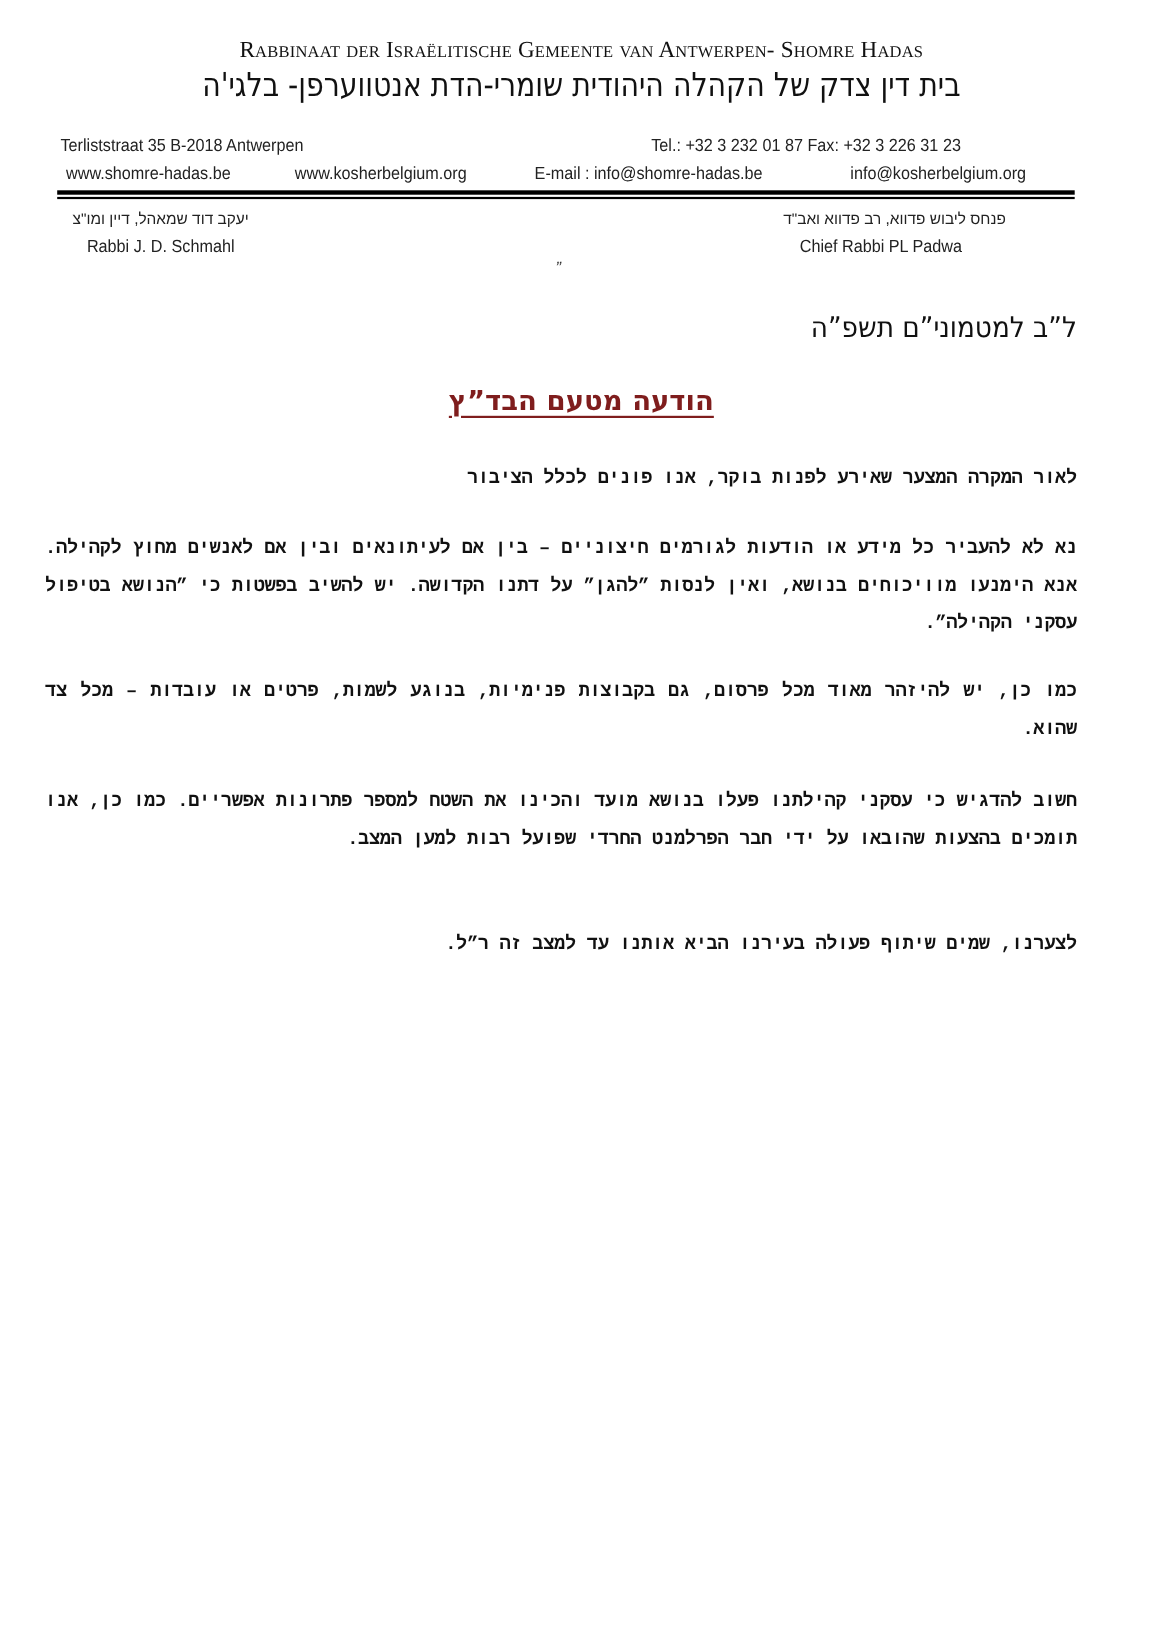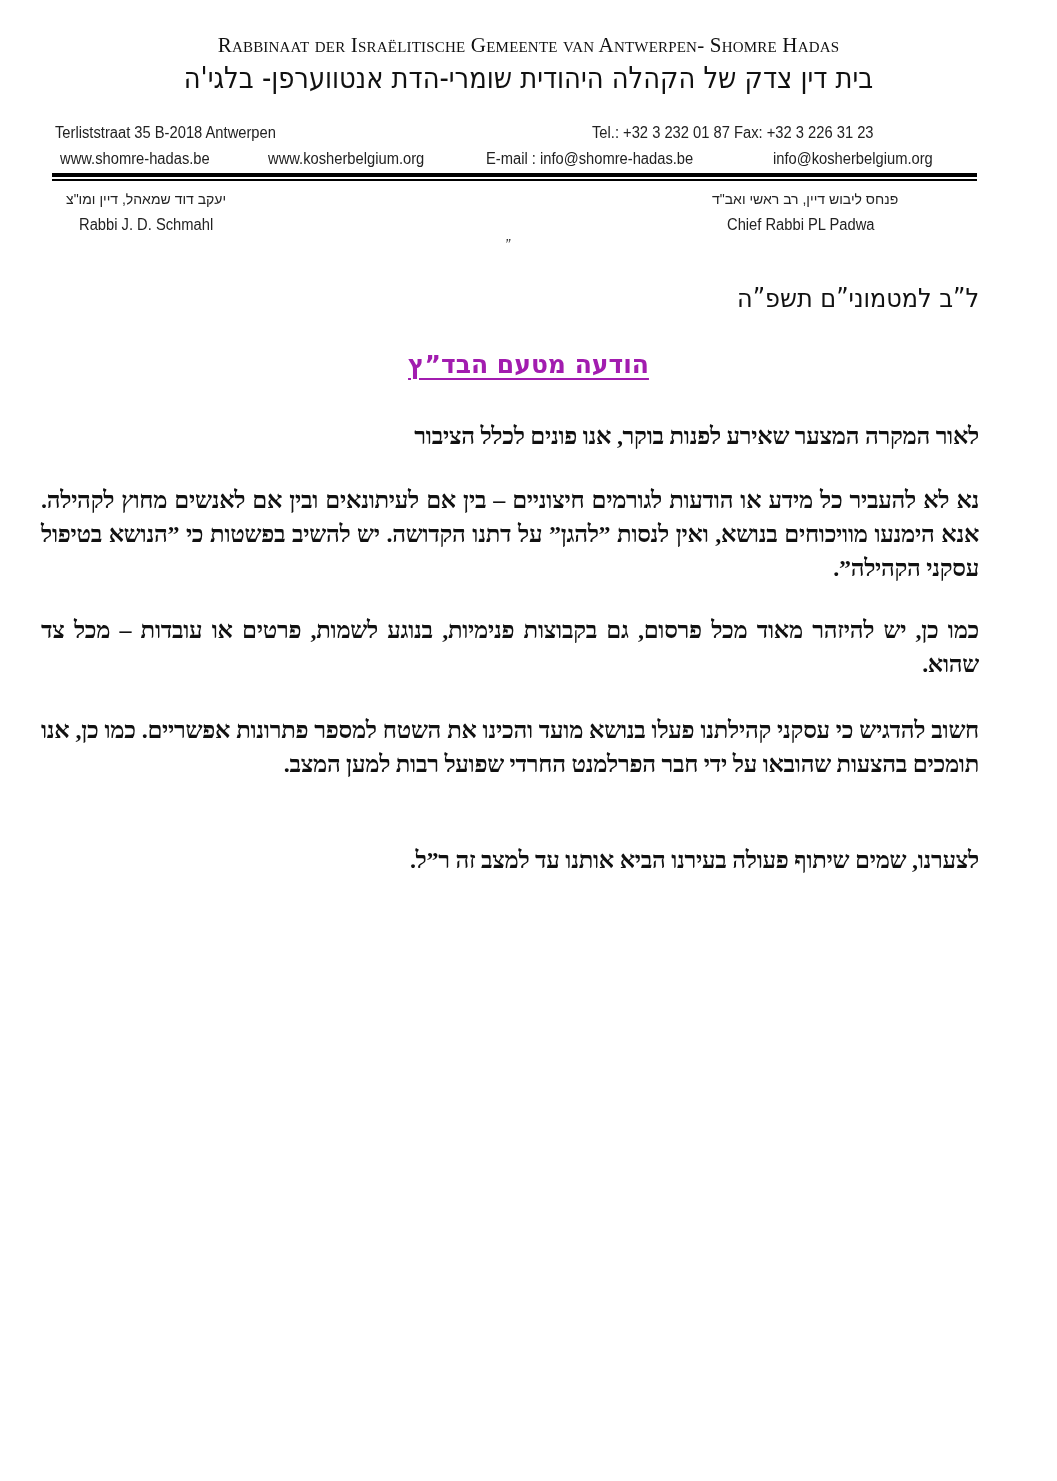--- a/index.html
+++ b/index.html
@@ -31,27 +31,27 @@
     .rabbi { position: absolute; font-family: "Liberation Sans", "DejaVu Sans", sans-serif; color: #222; white-space: nowrap; }
     .rabbi-he { font-size: 14px; direction: rtl; }
     .rabbi-en { font-size: 16px; transform: scaleX(0.92); transform-origin: left top; }
     .r1-he { top: 191px; left: 66px; }
     .r1-en { top: 216px; left: 79px; }
     .r2-he { top: 191px; left: 712px; }
     .r2-en { top: 216px; left: 727px; }
     .stray-mark { position: absolute; top: 235px; left: 505px; font-family: "Liberation Sans", sans-serif; font-size: 15px; font-style: italic; color: #333; }
 
     .date { position: absolute; top: 283px; right: 78px; font-family: "DejaVu Sans", "Liberation Sans", sans-serif; font-size: 26px; direction: rtl; color: #111; transform: scaleX(0.92); transform-origin: right top; }
-    .title { position: absolute; top: 350px; left: 0; width: 1057px; text-align: center; font-family: "DejaVu Sans", "Liberation Sans", sans-serif; font-size: 25px; font-weight: bold; direction: rtl; color: #a21caf; }
+    .title { position: absolute; top: 350px; left: 0; width: 1057px; text-align: center; font-family: "DejaVu Sans", "Liberation Sans", sans-serif; font-size: 25px; font-weight: bold; direction: rtl; color: #7f1d1d; }
     .title span { text-decoration: underline; text-underline-offset: 5px; text-decoration-thickness: 2px; }
 
     .para {
       position: absolute; right: 78px; width: 938px;
-      font-family: Liberation Serif, serif;
-      font-size: 24px; line-height: 34px; direction: rtl; text-align: justify; text-align-last: right;
+      font-family: Liberation Mono, monospace;
+      font-size: 17px; line-height: 34px; direction: rtl; text-align: justify; text-align-last: right;
       color: #111; font-weight: bold; letter-spacing: -0.3px;
     }
     .p1 { top: 419px; }
     .p2 { top: 483px; }
     .p3 { top: 613px; }
     .p4 { top: 713px; }
     .p5 { top: 843px; }
     .p6 { top: 909px; }
   </style>
 </head>
@@ -67,21 +67,21 @@
   <div class="contact web1">www.shomre-hadas.be</div>
   <div class="contact web2">www.kosherbelgium.org</div>
   <div class="contact email1">E-mail : info@shomre-hadas.be</div>
   <div class="contact email2">info@kosherbelgium.org</div>
 
   <div class="rule-thick"></div>
   <div class="rule-thin"></div>
 
   <div class="rabbi rabbi-he r1-he">יעקב דוד שמאהל, דיין ומו"צ</div>
   <div class="rabbi rabbi-en r1-en">Rabbi  J. D. Schmahl</div>
-  <div class="rabbi rabbi-he r2-he">פנחס ליבוש דיין, רב ראשי ואב"ד</div>
+  <div class="rabbi rabbi-he r2-he">פנחס ליבוש פדווא, רב פדווא ואב"ד</div>
   <div class="rabbi rabbi-en r2-en">Chief Rabbi  PL Padwa</div>
   <div class="stray-mark">”</div>
 
   <div class="date">ל”ב למטמוני”ם תשפ”ה</div>
   <div class="title"><span>הודעה מטעם הבד”ץ</span></div>
 
   <div class="para p1">לאור המקרה המצער שאירע לפנות בוקר, אנו פונים לכלל הציבור</div>
   <div class="para p3">כמו כן, יש להיזהר מאוד מכל פרסום, גם בקבוצות פנימיות, בנוגע לשמות, פרטים או עובדות – מכל צד שהוא.</div>
   <div class="para p2">נא לא להעביר כל מידע או הודעות לגורמים חיצוניים – בין אם לעיתונאים ובין אם לאנשים מחוץ לקהילה. אנא הימנעו מוויכוחים בנושא, ואין לנסות ”להגן” על דתנו הקדושה. יש להשיב בפשטות כי ”הנושא בטיפול עסקני הקהילה”.</div>
   <div class="para p4">חשוב להדגיש כי עסקני קהילתנו פעלו בנושא מועד והכינו את השטח למספר פתרונות אפשריים. כמו כן, אנו תומכים בהצעות שהובאו על ידי חבר הפרלמנט החרדי שפועל רבות למען המצב.</div>

